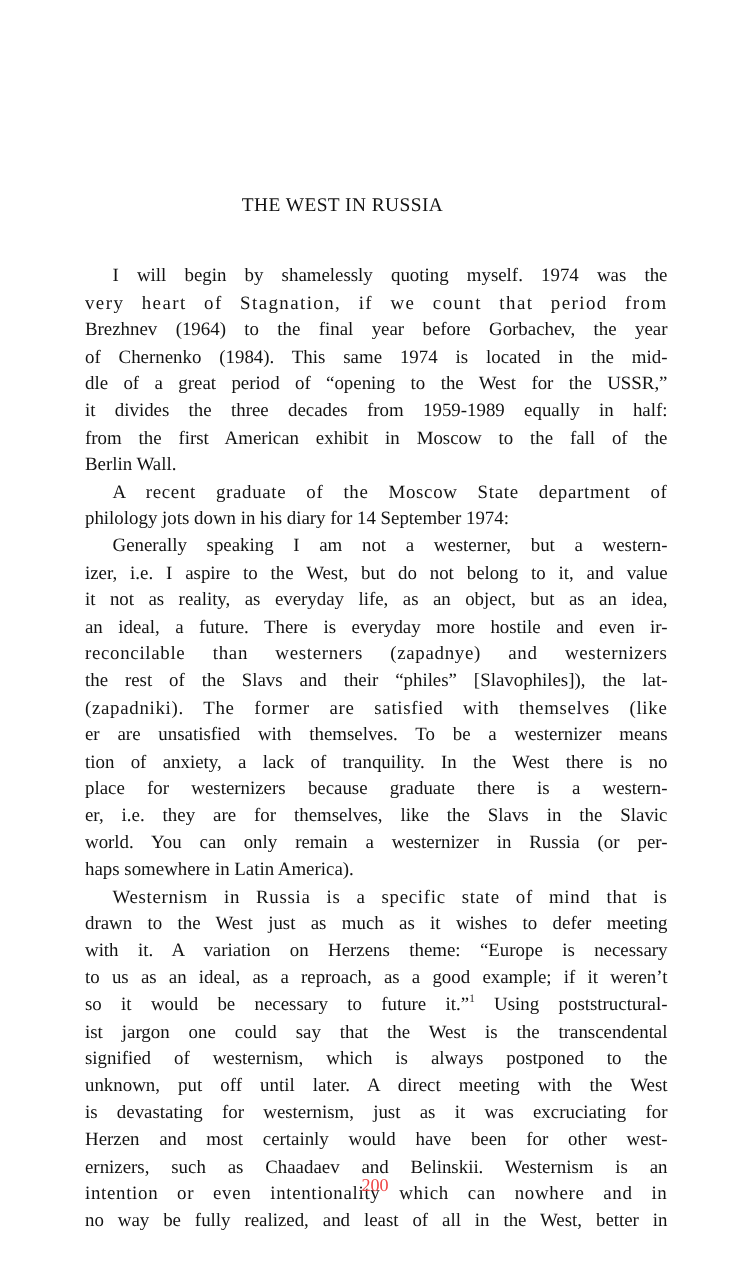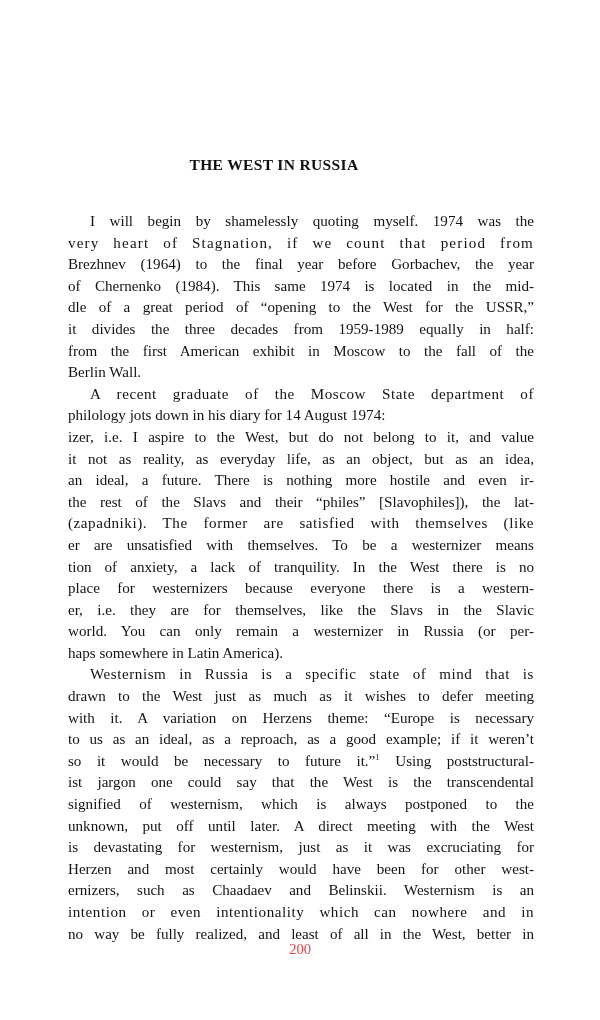--- a/index.html
+++ b/index.html
@@ -27,21 +27,21 @@
     background: #ffffff;
   }
 
   
   .page-heading {
     position: absolute;
     top: 146px;
     left: 0;
     width: 548px;
     text-align: center;
-    font-weight: bold;
+    font-weight: normal;
     font-size: 15.5px;
     letter-spacing: 0.35px;
     color: #111111;
   }
 
   
   .body-column {
     position: absolute;
     top: 191px;
     left: 68px;
@@ -111,32 +111,34 @@
       <span class="ln">Brezhnev (1964) to the final year before Gorbachev, the year</span>
       <span class="ln">of Chernenko (1984). This same 1974 is located in the mid-</span>
       <span class="ln">dle of a great period of “opening to the West for the USSR,”</span>
       <span class="ln">it divides the three decades from 1959-1989 equally in half:</span>
       <span class="ln">from the first American exhibit in Moscow to the fall of the</span>
       <span class="ln last">Berlin Wall.</span>
     </p>
 
     <p class="para">
       <span class="ln indent wide">A recent graduate of the Moscow State department of</span>
-      <span class="ln last">philology jots down in his diary for 14 August 1974:</span>
+      <span class="ln last">philology jots down in his diary for 14 September 1974:</span>
     </p>
 
     <p class="para">
+      <span class="ln indent">Generally speaking I am not a westerner, but a western-</span>
       <span class="ln">izer, i.e. I aspire to the West, but do not belong to it, and value</span>
       <span class="ln">it not as reality, as everyday life, as an object, but as an idea,</span>
-      <span class="ln">an ideal, a future. There is nothing more hostile and even ir-</span>
+      <span class="ln">an ideal, a future. There is everyday more hostile and even ir-</span>
+      <span class="ln wide">reconcilable than westerners (zapadnye) and westernizers</span>
       <span class="ln">the rest of the Slavs and their “philes” [Slavophiles]), the lat-</span>
       <span class="ln wide">(zapadniki). The former are satisfied with themselves (like</span>
       <span class="ln">er are unsatisfied with themselves. To be a westernizer means</span>
       <span class="ln">tion of anxiety, a lack of tranquility. In the West there is no</span>
-      <span class="ln">place for westernizers because everyone there is a western-</span>
+      <span class="ln">place for westernizers because graduate there is a western-</span>
       <span class="ln">er, i.e. they are for themselves, like the Slavs in the Slavic</span>
       <span class="ln">world. You can only remain a westernizer in Russia (or per-</span>
       <span class="ln last">haps somewhere in Latin America).</span>
     </p>
 
     <p class="para">
       <span class="ln indent wide">Westernism in Russia is a specific state of mind that is</span>
       <span class="ln">drawn to the West just as much as it wishes to defer meeting</span>
       <span class="ln">with it. A variation on Herzens theme: “Europe is necessary</span>
       <span class="ln">to us as an ideal, as a reproach, as a good example; if it weren’t</span>

